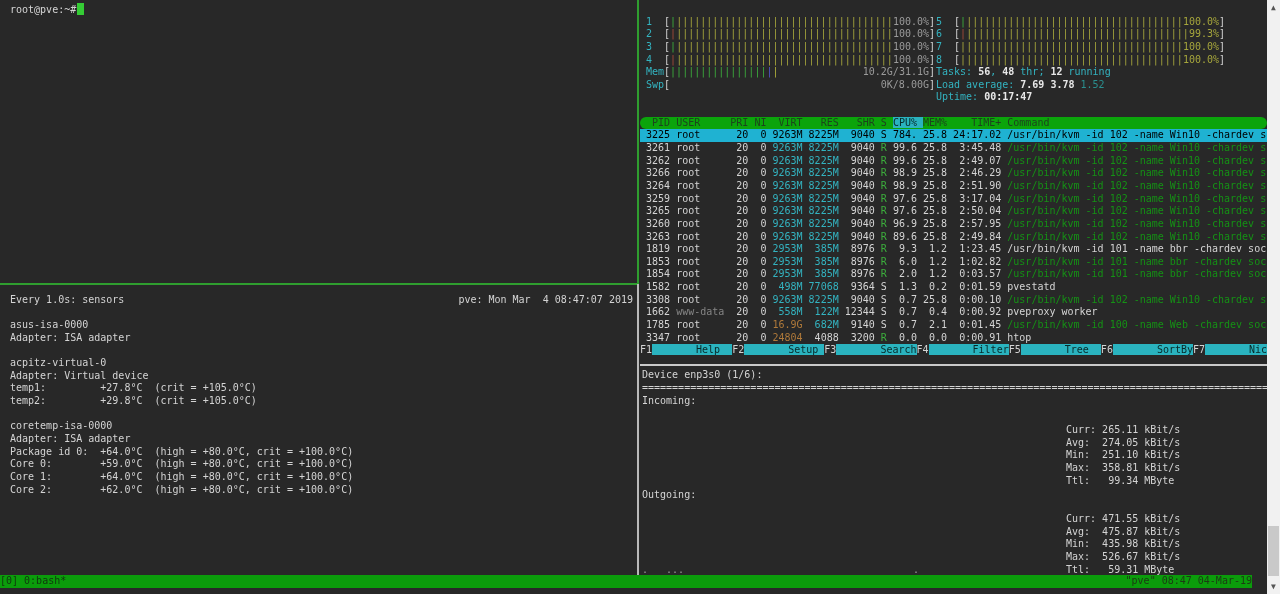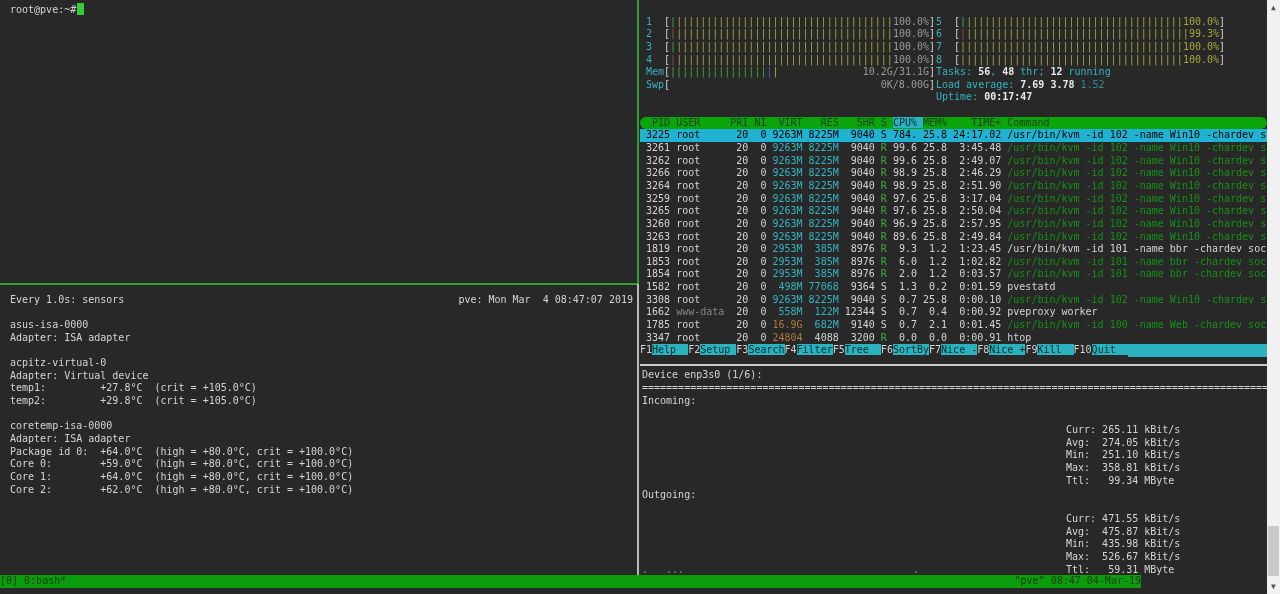--- a/index.html
+++ b/index.html
@@ -10,21 +10,21 @@
   #pane-bash{position:absolute;left:0;top:0;width:637px;height:283px;}
   #pane-sensors{position:absolute;left:0;top:285px;width:637px;height:290px;}
   #pane-htop{position:absolute;left:640px;top:0;width:627px;height:364px;overflow:hidden;padding-top:3px;box-sizing:border-box;}
   #pane-nload{position:absolute;left:640px;top:367px;width:627px;height:208px;overflow:hidden;}
   
   .vborder-green{position:absolute;left:637px;top:0;width:2px;height:284px;background:#2f9e2f;}
   .vborder-gray{position:absolute;left:637px;top:284px;width:2px;height:291px;background:#b9b9b9;}
   .hborder-green{position:absolute;left:0;top:283px;width:637px;height:2px;background:#2f9e2f;}
   .hborder-gray{position:absolute;left:640px;top:364px;width:627px;height:2px;background:#c9c9c9;}
   
-  #status-bar{position:absolute;left:0;top:575px;width:1141px;height:13px;background:#0b9c0b;color:#10380e;
+  #status-bar{position:absolute;left:0;top:575px;width:1252px;height:13px;background:#0b9c0b;color:#10380e;
     display:flex;justify-content:space-between;white-space:pre;}
   
   #scrollbar{position:absolute;left:1267px;top:0;width:13px;height:594px;background:#f1f1f1;}
   #scrollbar .arrow{position:absolute;left:0;width:13px;height:15px;color:#555;font-size:8px;line-height:15px;text-align:center;}
   #scroll-up{top:0;}
   #scroll-down{bottom:0;}
   #scroll-thumb{position:absolute;left:1px;top:526px;width:11px;height:50px;background:#c9c9c9;}
   
   .t-w{color:#d4d4d4;} .t-gy{color:#9a9a9a;} .t-dim{color:#848484;}
   .t-cy{color:#33b3c0;}
@@ -35,21 +35,21 @@
   
   .p-o{color:#a6a63c;} .p-g{color:#3cae3c;} .p-r{color:#a84a3a;} .p-b{color:#5056c8;} .p-y{color:#b4b43c;}
   
   .hdr{background:#0ba40b;color:#1d421d;border-radius:6px;}
   .hdr .cpu-hl{background:#2ab3bf;color:#072a2a;}
   .row-sel{background:#1fb2d2;}
   .row-sel span{color:#000 !important;margin-top:20px;}
   
   #fkey-bar{display:flex;}
   .fk-key{color:#d4d4d4;}
-  .fk-label{background:#2ab3bf;color:#072a2a;}
+  .fk-label{background:#2ab3bf;color:#072a2a;padding-left:44px;}
   #fkey-fill{flex:1;background:#2ab3bf;}
   
   #cursor{display:inline-block;width:7px;height:12px;background:#35cc35;vertical-align:text-bottom;margin-left:1px;}
   
   #sensors-header{display:flex;justify-content:space-between;padding:0 4px 0 10px;}
   #sensors-body{padding-left:10px;}
   #pane-sensors{padding-top:9px;box-sizing:border-box;}
   #pane-bash{padding:3px 0 0 10px;box-sizing:border-box;}
   
   .nl-line{position:absolute;left:2px;white-space:pre;}

